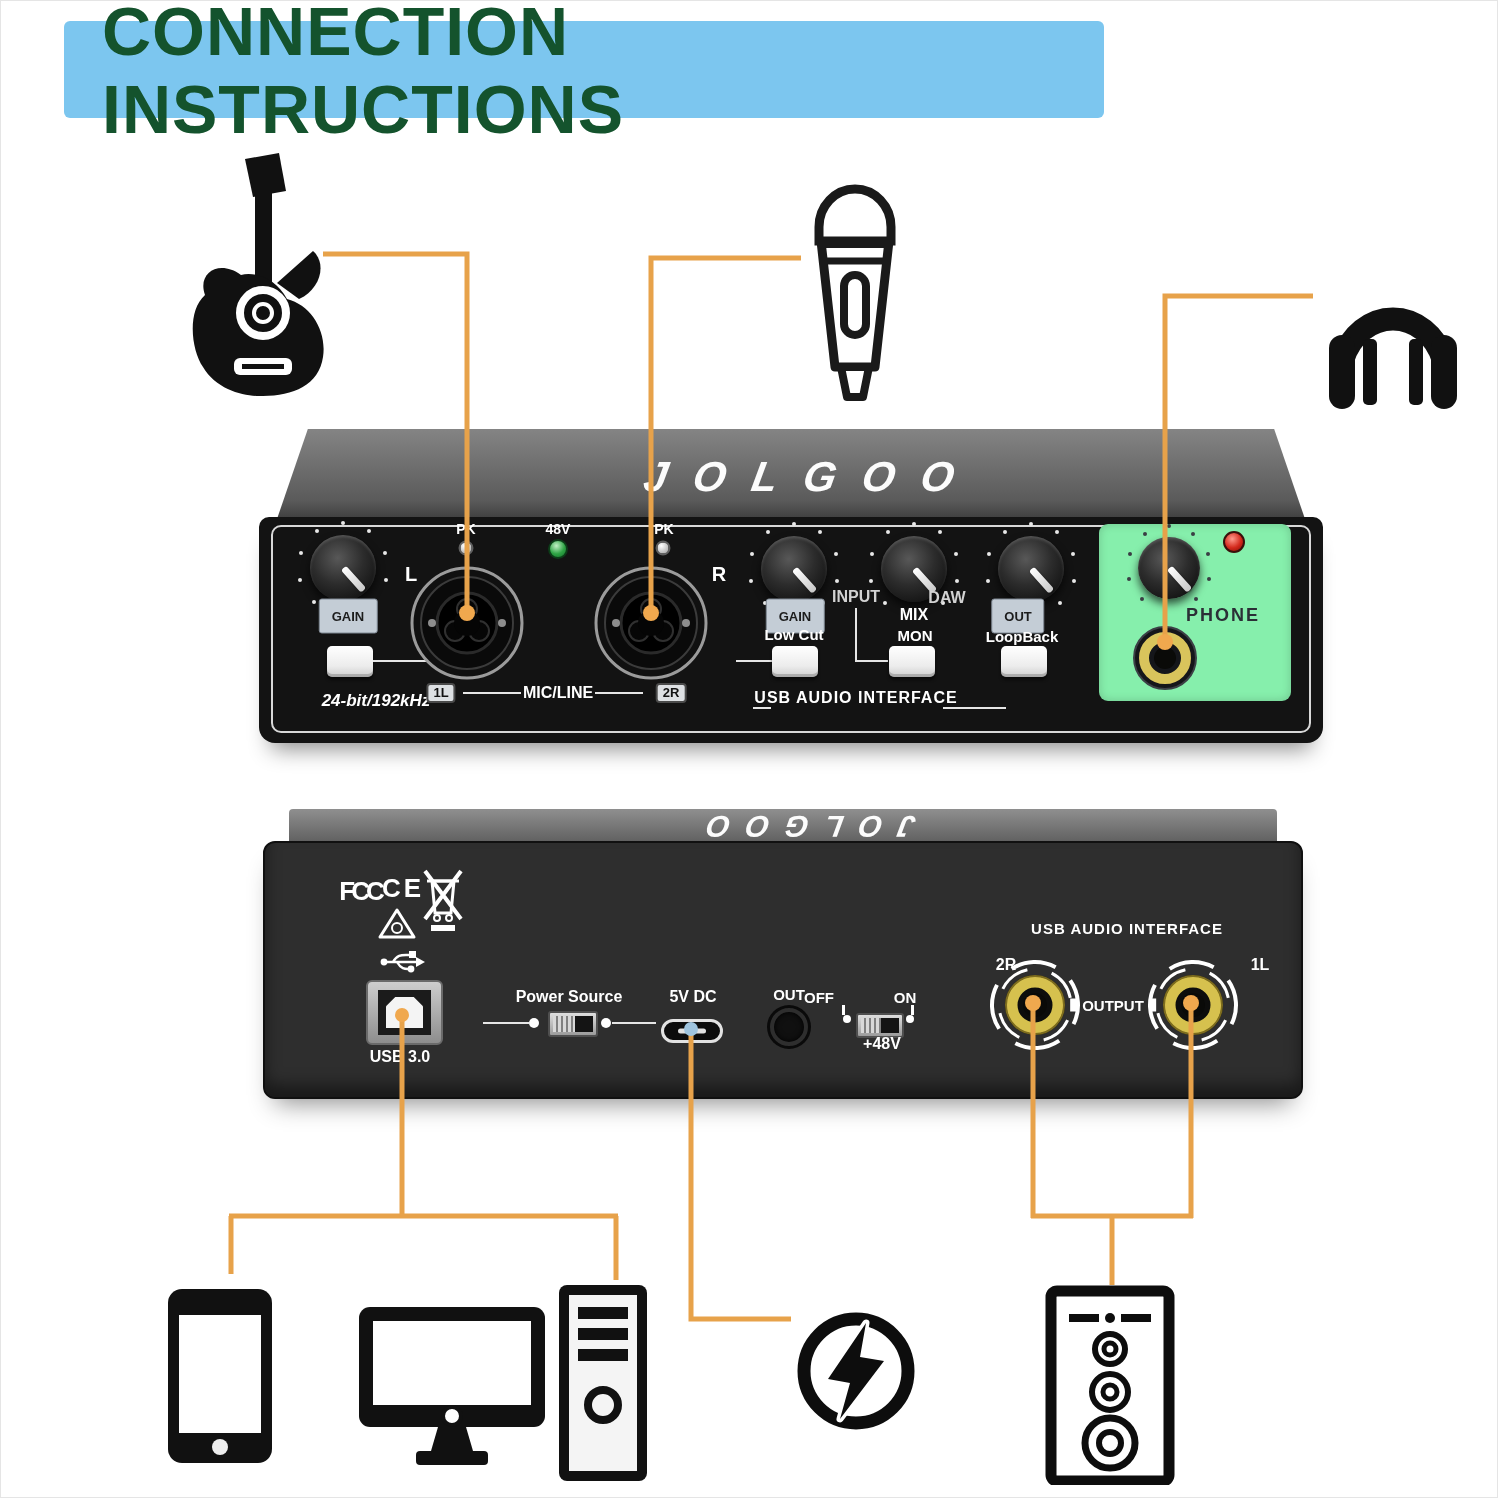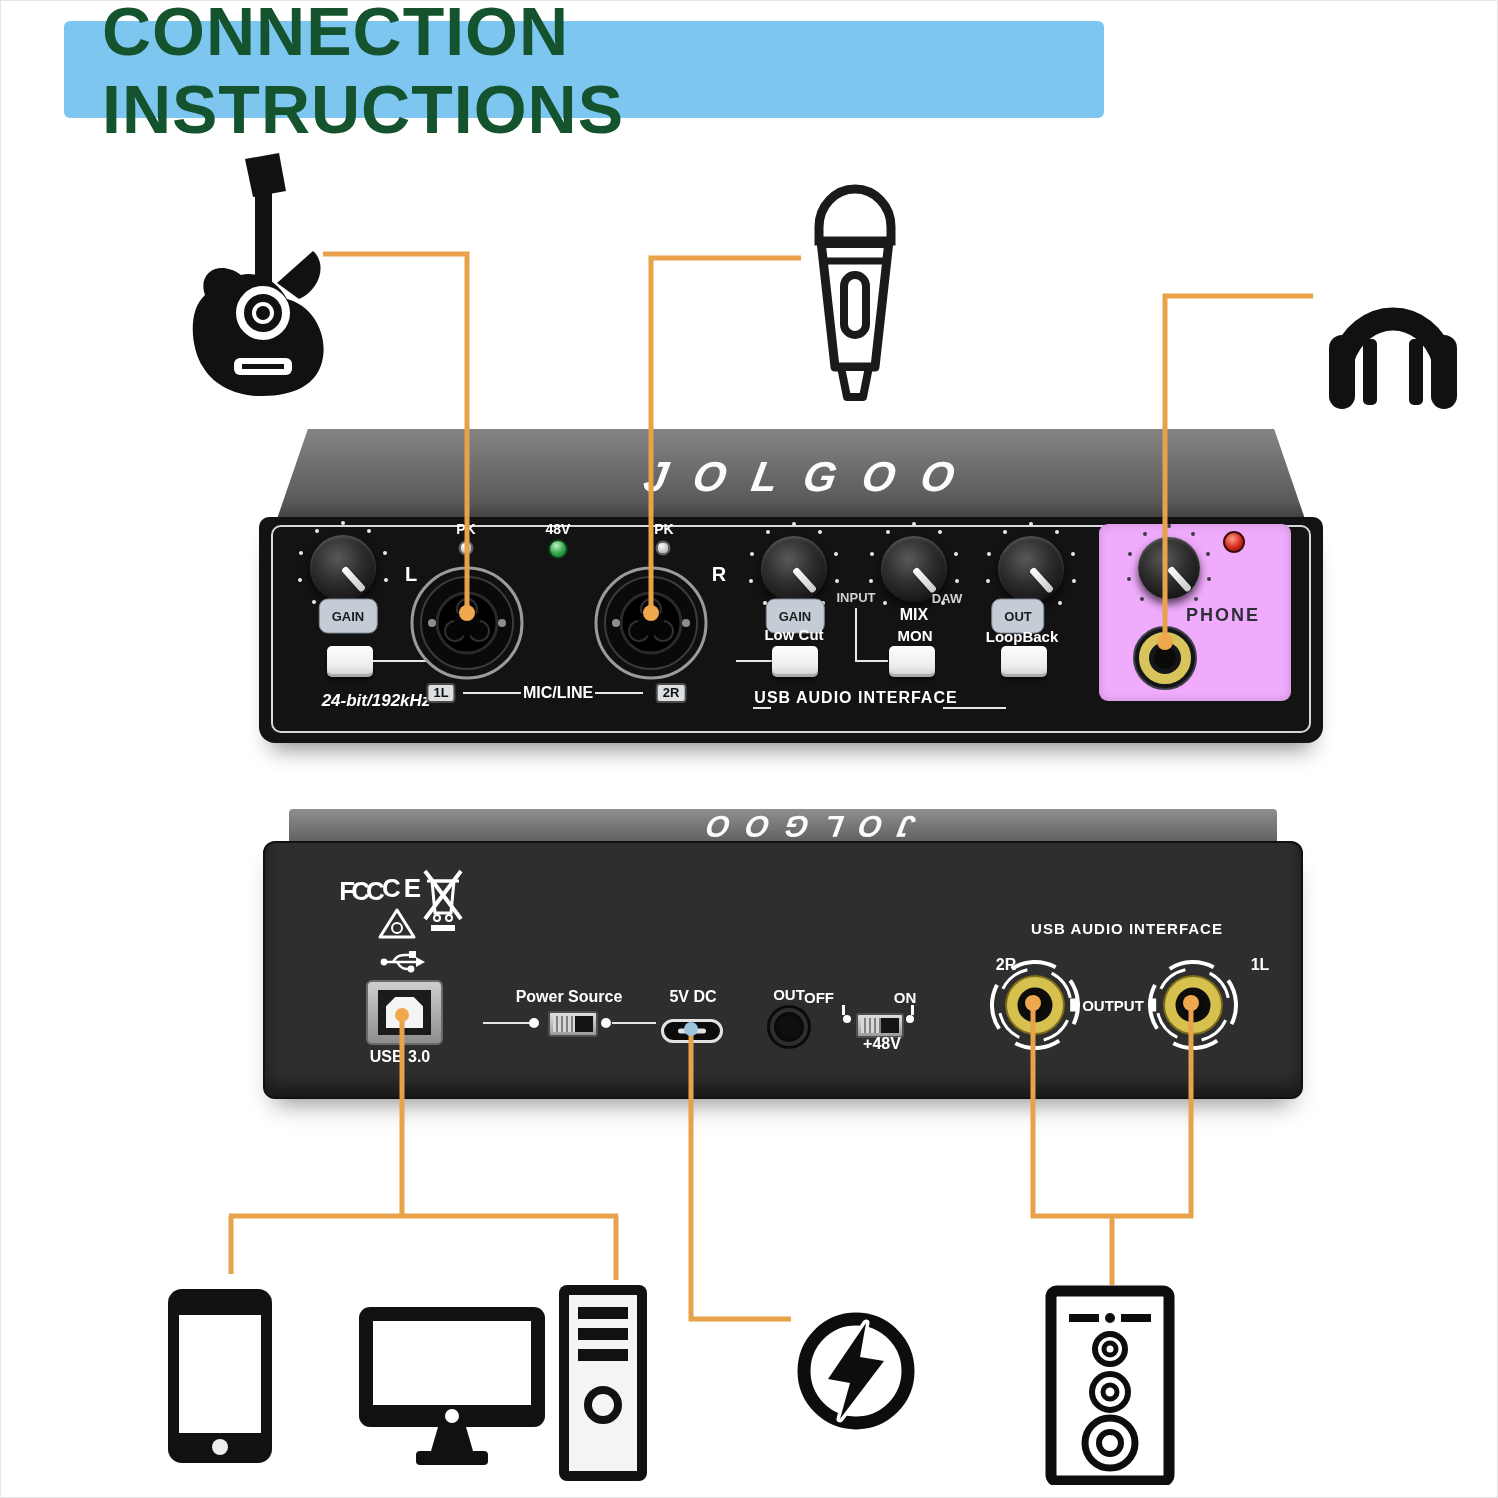--- a/index.html
+++ b/index.html
@@ -22,21 +22,21 @@
   .face{position:absolute;left:0;top:88px;width:1064px;height:226px;background:#131313;
         border-radius:10px 10px 16px 16px;box-shadow:0 18px 22px -12px rgba(0,0,0,.45);}
   .face-border{position:absolute;left:12px;right:12px;top:8px;bottom:10px;border:2px solid rgba(238,238,238,.9);border-radius:10px;}
   .back-unit{position:absolute;left:262px;top:808px;width:1040px;height:292px;}
   .backstrip{position:absolute;left:26px;top:0;width:988px;height:34px;border-radius:4px 4px 0 0;
              background:linear-gradient(180deg,#8f8f8f,#5f5f5f);}
   .backbody{position:absolute;left:0;top:32px;width:1040px;height:258px;background:#2E2E2E;border:2px solid #101010;
             border-radius:12px;box-sizing:border-box;box-shadow:0 16px 24px -12px rgba(0,0,0,.45), inset 0 -12px 16px rgba(0,0,0,.45);}
   
   .t{color:#fff;font-weight:bold;}
-  .t13{font-size:13px;}.t14{font-size:14px;}.t15{font-size:15px;}.t16{font-size:16px;}
+  .t13{font-size:16px;}.t14{font-size:14px;}.t15{font-size:15px;}.t16{font-size:16px;}
   .t17{font-size:17px;}.t18{font-size:18px;}.t20{font-size:20px;}.t26{font-size:26px;}
   .grayt{color:#d2d2d2;}
   .ital{font-style:italic;}
   .ls1{letter-spacing:1px;text-align:center;}
   .knob{border-radius:50%;background:radial-gradient(circle at 42% 35%,#585858 0%,#2c2c2c 45%,#151515 78%);
         box-shadow:0 5px 9px rgba(0,0,0,.65), inset 0 2px 3px rgba(255,255,255,.18);}
   .knob::before{content:"";position:absolute;left:50%;top:50%;width:4px;height:4px;margin:-2px;border-radius:50%;
         box-shadow:0 -45px 0 0 #e8e8e8,26px -37px 0 0 #e8e8e8,-26px -37px 0 0 #e8e8e8,42px -15px 0 0 #e8e8e8,
         -42px -15px 0 0 #e8e8e8,43px 12px 0 0 #e8e8e8,-43px 12px 0 0 #e8e8e8,29px 34px 0 0 #e8e8e8,-29px 34px 0 0 #e8e8e8;}
   .knob.darkticks::before{box-shadow:0 -42px 0 0 #3a3e44,24px -34px 0 0 #3a3e44,-24px -34px 0 0 #3a3e44,
@@ -44,30 +44,30 @@
         27px 31px 0 0 #3a3e44,-27px 31px 0 0 #3a3e44;}
   .knob::after{content:"";position:absolute;left:50%;top:50%;width:7px;height:30px;margin-left:-3.5px;border-radius:3px;
         background:linear-gradient(#ffffff,#c8c8c8);transform-origin:50% 0;transform:rotate(-42deg);
         box-shadow:0 1px 2px rgba(0,0,0,.5);}
   .fbtn{position:absolute;width:46px;height:31px;border-radius:5px;
         background:linear-gradient(180deg,#ffffff 0%,#ececec 65%,#cdcdcd 100%);
         box-shadow:0 3px 3px rgba(0,0,0,.55), inset 0 -3px 0 rgba(0,0,0,.18);}
   .fline{position:absolute;height:2px;background:#e6e6e6;}
   .flinev{position:absolute;width:2px;background:#e6e6e6;}
   .badge{background:#C4CDD6;color:#1c1c1c;font-weight:bold;font-size:13px;line-height:17px;
-         padding:8px 12px;border-radius:9px;border:1px solid #7f8893;}
+         padding:8px 12px;border-radius:3px;border:1px solid #7f8893;}
   .jackbadge{background:#DDE0E3;color:#111;font-weight:bold;font-size:13px;line-height:16px;
          padding:0 5px;border-radius:4px;border:2px solid #4a4a4a;}
   .led-pk{width:11px;height:11px;border-radius:50%;border:2px solid #5f5f5f;
          background:radial-gradient(circle at 35% 30%,#ffffff,#b5b5b5 75%);}
   .led-green{width:16px;height:16px;border-radius:50%;border:2px solid #0c3d18;
          background:radial-gradient(circle at 40% 30%,#c2f1c6,#2EA344 55%,#14722b);}
   .led-red{width:18px;height:18px;border-radius:50%;border:2px solid #39100b;
          background:radial-gradient(circle at 40% 33%,#ff9a8c,#d3291c 55%,#7a0d05);}
-  .phonepanel{position:absolute;left:840px;top:7px;width:192px;height:177px;background:#f0abfc;border-radius:9px;
+  .phonepanel{position:absolute;left:840px;top:7px;width:192px;height:177px;background:#86efac;border-radius:9px;
          box-shadow:inset 0 0 10px rgba(0,0,0,.18);}
   .slideswitch{position:absolute;background:linear-gradient(#dedede,#9b9b9b);border:2px solid #4f4f4f;border-radius:3px;box-sizing:border-box;}
   .slideswitch::before{content:"";position:absolute;left:3px;top:3px;bottom:3px;width:52%;
          background:repeating-linear-gradient(90deg,#d8d8d8 0 3px,#808080 3px 5px);}
   .slideswitch::after{content:"";position:absolute;right:3px;top:3px;bottom:3px;width:40%;background:#141414;}
   .usbcport{position:absolute;width:62px;height:24px;border-radius:12px;border:3px solid #e2e2e2;background:#0c0c0c;box-sizing:border-box;}
   .usbcport i{position:absolute;left:50%;top:50%;transform:translate(-50%,-50%);width:28px;height:5px;border-radius:3px;background:#e2e2e2;}
   .minijack{position:absolute;width:30px;height:30px;border-radius:50%;background:#101010;border:4px solid #2e2e2e;
          box-shadow:0 0 0 3px #0a0a0a, inset 0 0 6px #000;}
   .usbbport{position:absolute;width:77px;height:65px;border-radius:6px;border:2px solid #6a6a6a;

